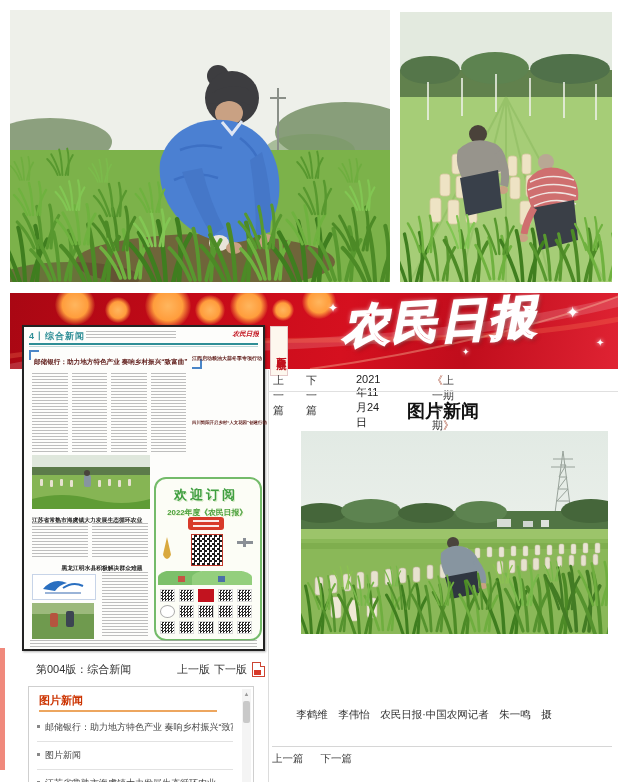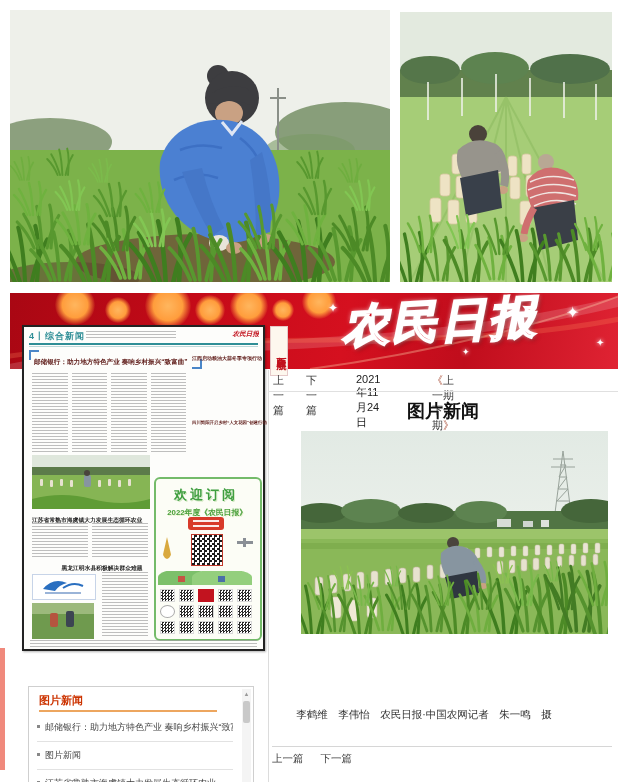--- a/index.html
+++ b/index.html
@@ -66,21 +66,21 @@
   .np-cols3{position:absolute;left:78px;top:245px;width:46px;height:66px;display:grid;grid-template-columns:1fr;gap:3px;}
   .np-bluebox{position:absolute;left:8px;top:247px;width:62px;height:24px;background:#fff;border:1px solid #c7d4e8;}
   .np-photo2{position:absolute;left:8px;top:276px;width:62px;height:36px;
       background:linear-gradient(to bottom,#9cb97c 0 30%,#6f9a4e 30% 100%);}
   .np-photo2 i{position:absolute;left:18px;top:10px;width:8px;height:14px;background:#b5543f;border-radius:2px;}
   .np-photo2 em{position:absolute;left:34px;top:8px;width:8px;height:16px;background:#3c4452;border-radius:2px;}
   .np-footer{position:absolute;left:6px;top:313px;width:227px;height:7px;}
 
   
   .np-ad{position:absolute;left:130px;top:150px;width:104px;height:160px;background:#fcfdf6;
-      border:2px solid #74bb6a;border-radius:6px;overflow:hidden;}
+      border:2px solid #74bb6a;border-radius:12px;overflow:hidden;}
   .ad-t1{position:absolute;left:0;top:7px;width:100px;text-align:center;font-size:13px;font-weight:bold;
       color:#3f9e3f;letter-spacing:3px;text-shadow:0 0 2px rgba(255,255,255,.9),1px 1px 0 #cde6b9;}
   .ad-t2{position:absolute;left:0;top:24px;width:100px;height:10px;text-align:center;}
   .ad-t2 span{display:inline-block;transform:scale(.78);transform-origin:50% 0;white-space:nowrap;
       font-size:10px;font-weight:bold;color:#4aa03c;text-shadow:1px 1px 0 #e9f2cf;}
   .ad-badge{position:absolute;left:32px;top:38px;width:36px;height:13px;background:#d83a2a;border-radius:3px;}
   .ad-badge::before,.ad-badge::after{content:"";position:absolute;left:5px;height:2px;background:#fff;opacity:.9;}
   .ad-badge::before{top:3px;width:26px;}.ad-badge::after{top:8px;width:26px;}
   .ad-qr{position:absolute;left:35px;top:55px;width:30px;height:30px;border:1px solid #c0392b;background:
       repeating-conic-gradient(#1d1d1d 0% 25%,#ffffff 0% 50%) 0 0/5px 5px;}
@@ -409,20 +409,26 @@
           <b></b>
           <b></b>
           <b></b>
       </div>
     </div>
     <div class="np-footer sim"></div>
   </div>
 
   <div class="abs side-strip"></div>
 
+  <div class="abs edition-row">
+    <span class="ed">第004版：综合新闻</span>
+    <span class="pv">上一版</span>
+    <span class="nx">下一版</span>
+    <span class="pdf-ico"></span>
+  </div>
 
   <div class="abs title-nav">
     <div class="tn-header">图片新闻</div>
     <div class="tn-rule"></div>
     <div class="tn-item" style="top:30px;">邮储银行：助力地方特色产业 奏响乡村振兴“致富曲”</div>
     <div class="tn-div" style="top:54px;"></div>
     <div class="tn-item" style="top:58px;">图片新闻</div>
     <div class="tn-div" style="top:82px;"></div>
     <div class="tn-item" style="top:86px;">江苏省常熟市海虞镇大力发展生态循环农业</div>
     <div class="tn-scroll">

